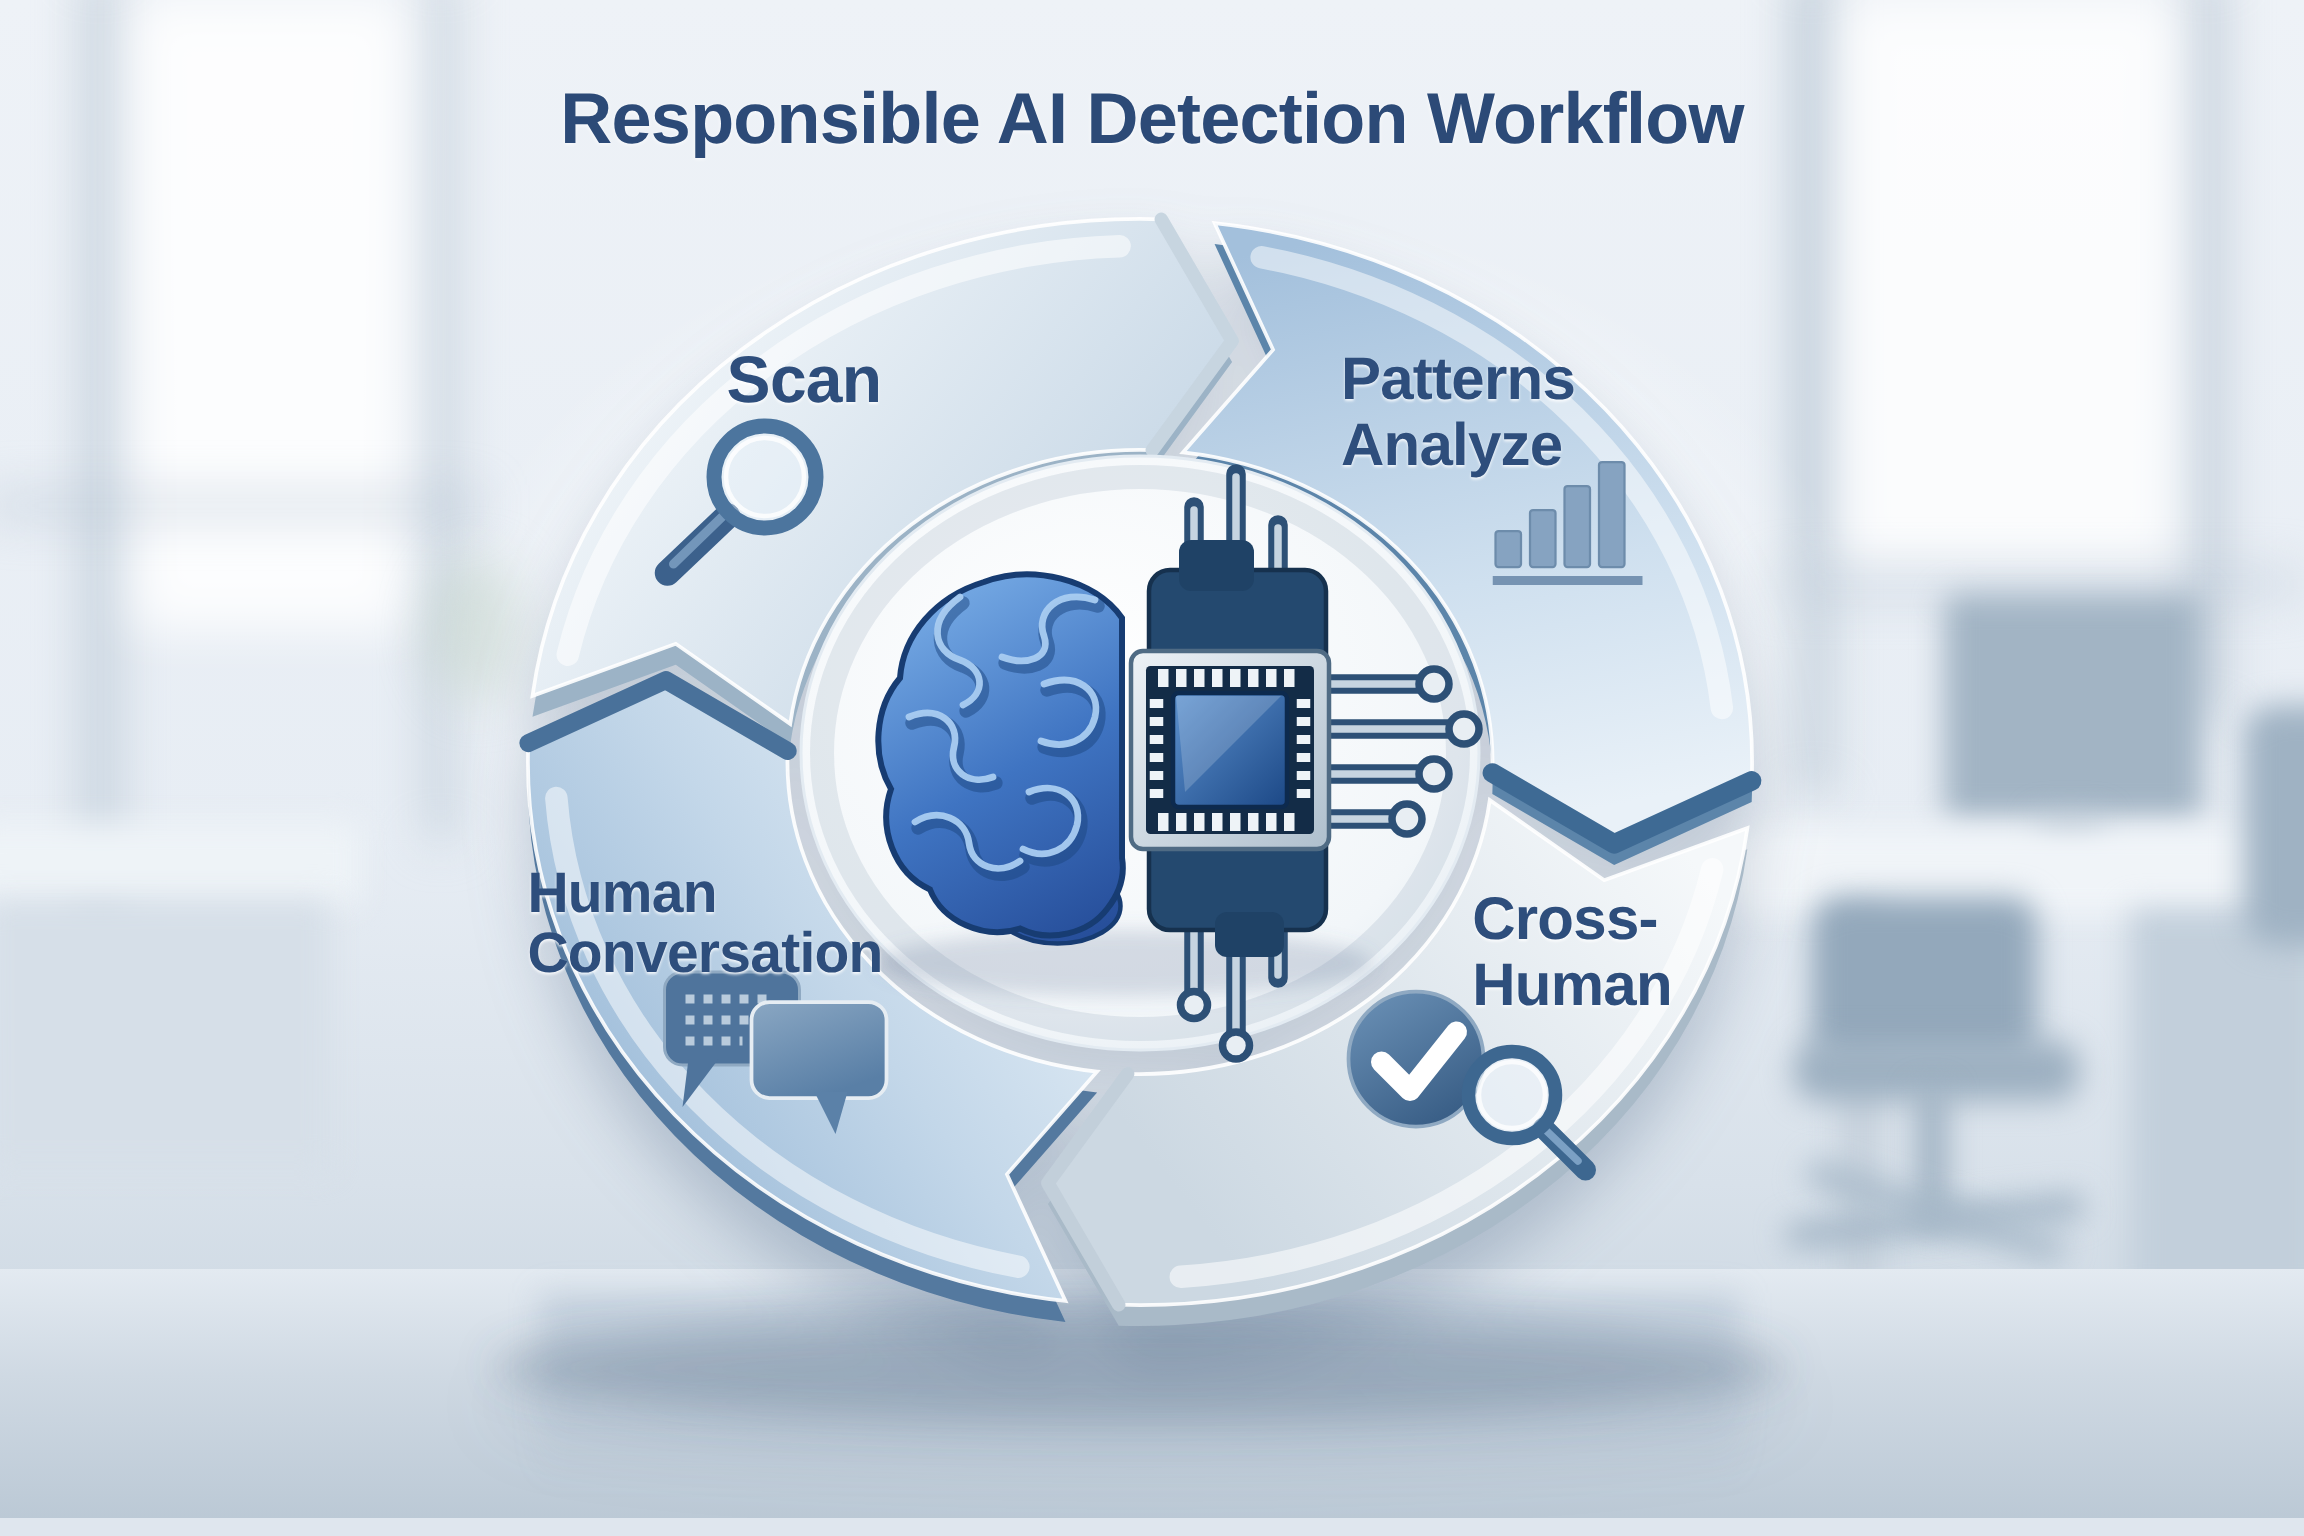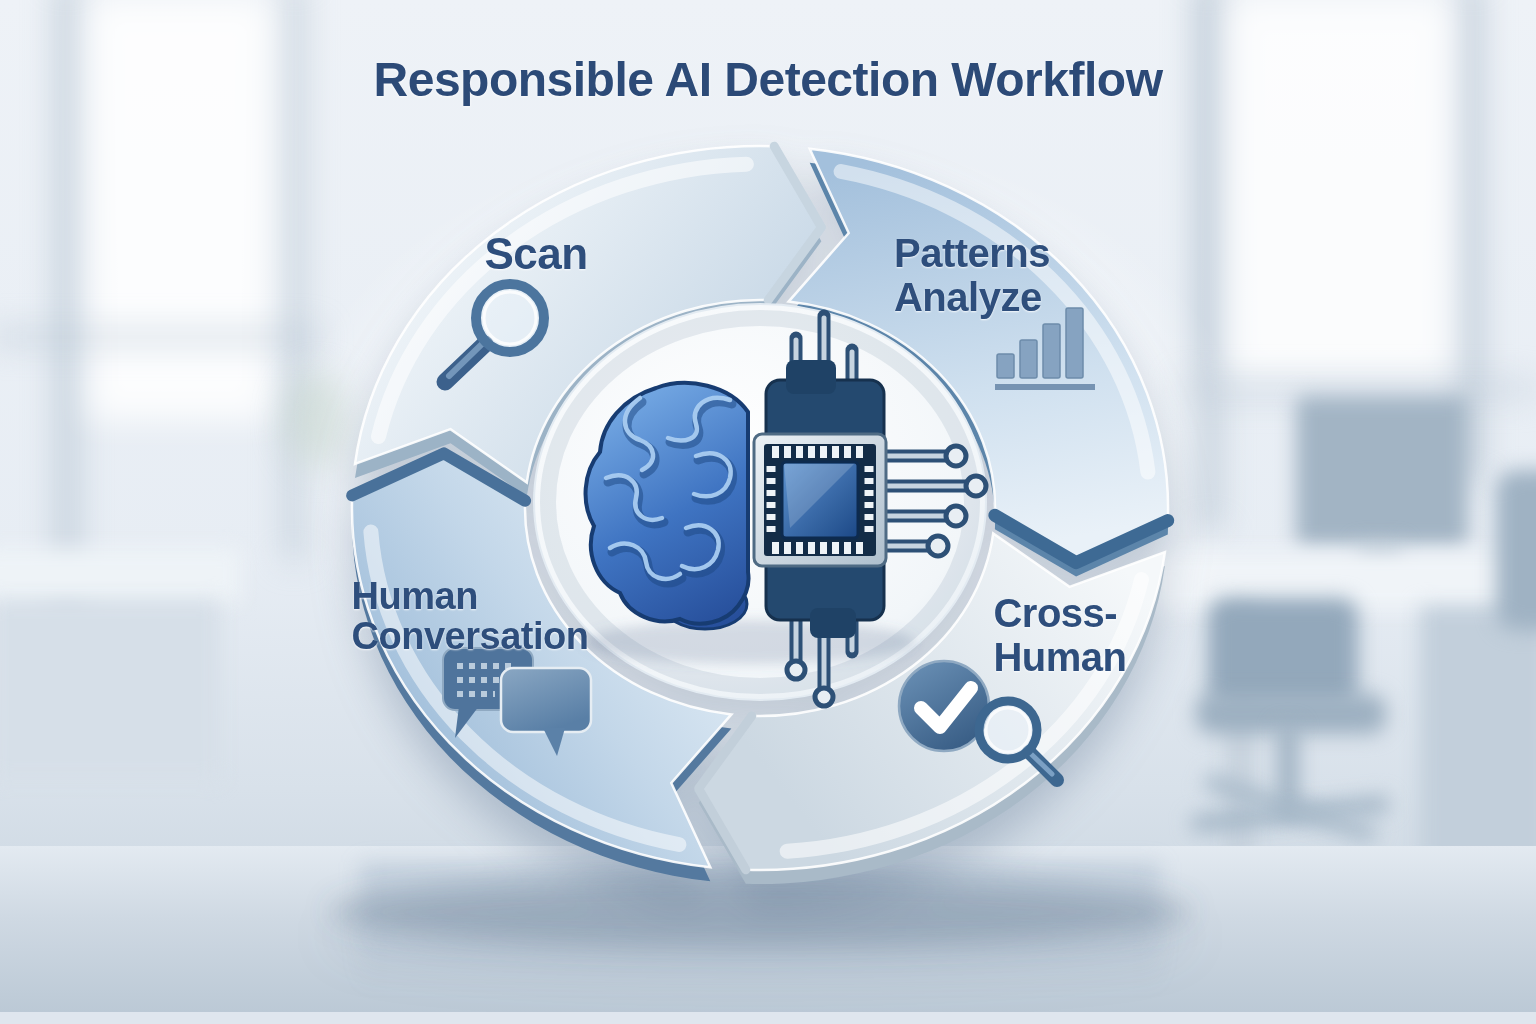--- a/index.html
+++ b/index.html
@@ -34,21 +34,21 @@
   
   .step-label{
     position:absolute;transform:translateX(-50%);
     font-weight:700;color:#2e4e7c;
     font-size:40px;line-height:44px;letter-spacing:-0.5px;
     text-shadow:0 1px 2px rgba(255,255,255,0.85);white-space:nowrap;
   }
   .step-label span{display:block;}
   #label-scan{left:536px;top:232px;font-size:44px;}
   #label-analyze{left:972px;top:231px;}
-  #label-cross{left:1048px;top:591px;margin-left:12px;}
+  #label-cross{left:1048px;top:591px;}
   #label-human{left:470px;top:576px;font-size:38px;line-height:40px;}
   .icon-svg{position:absolute;pointer-events:none;}
   .ring-svg{position:absolute;left:0;top:0;filter:drop-shadow(0 24px 20px rgba(70,95,125,0.28));}
 </style>
 </head>
 <body>
 
 <div id="stage">
 
   <div class="bg-el blur-lg" style="left:58px;top:-20px;width:18px;height:660px;background:#b9c7d4;"></div>

